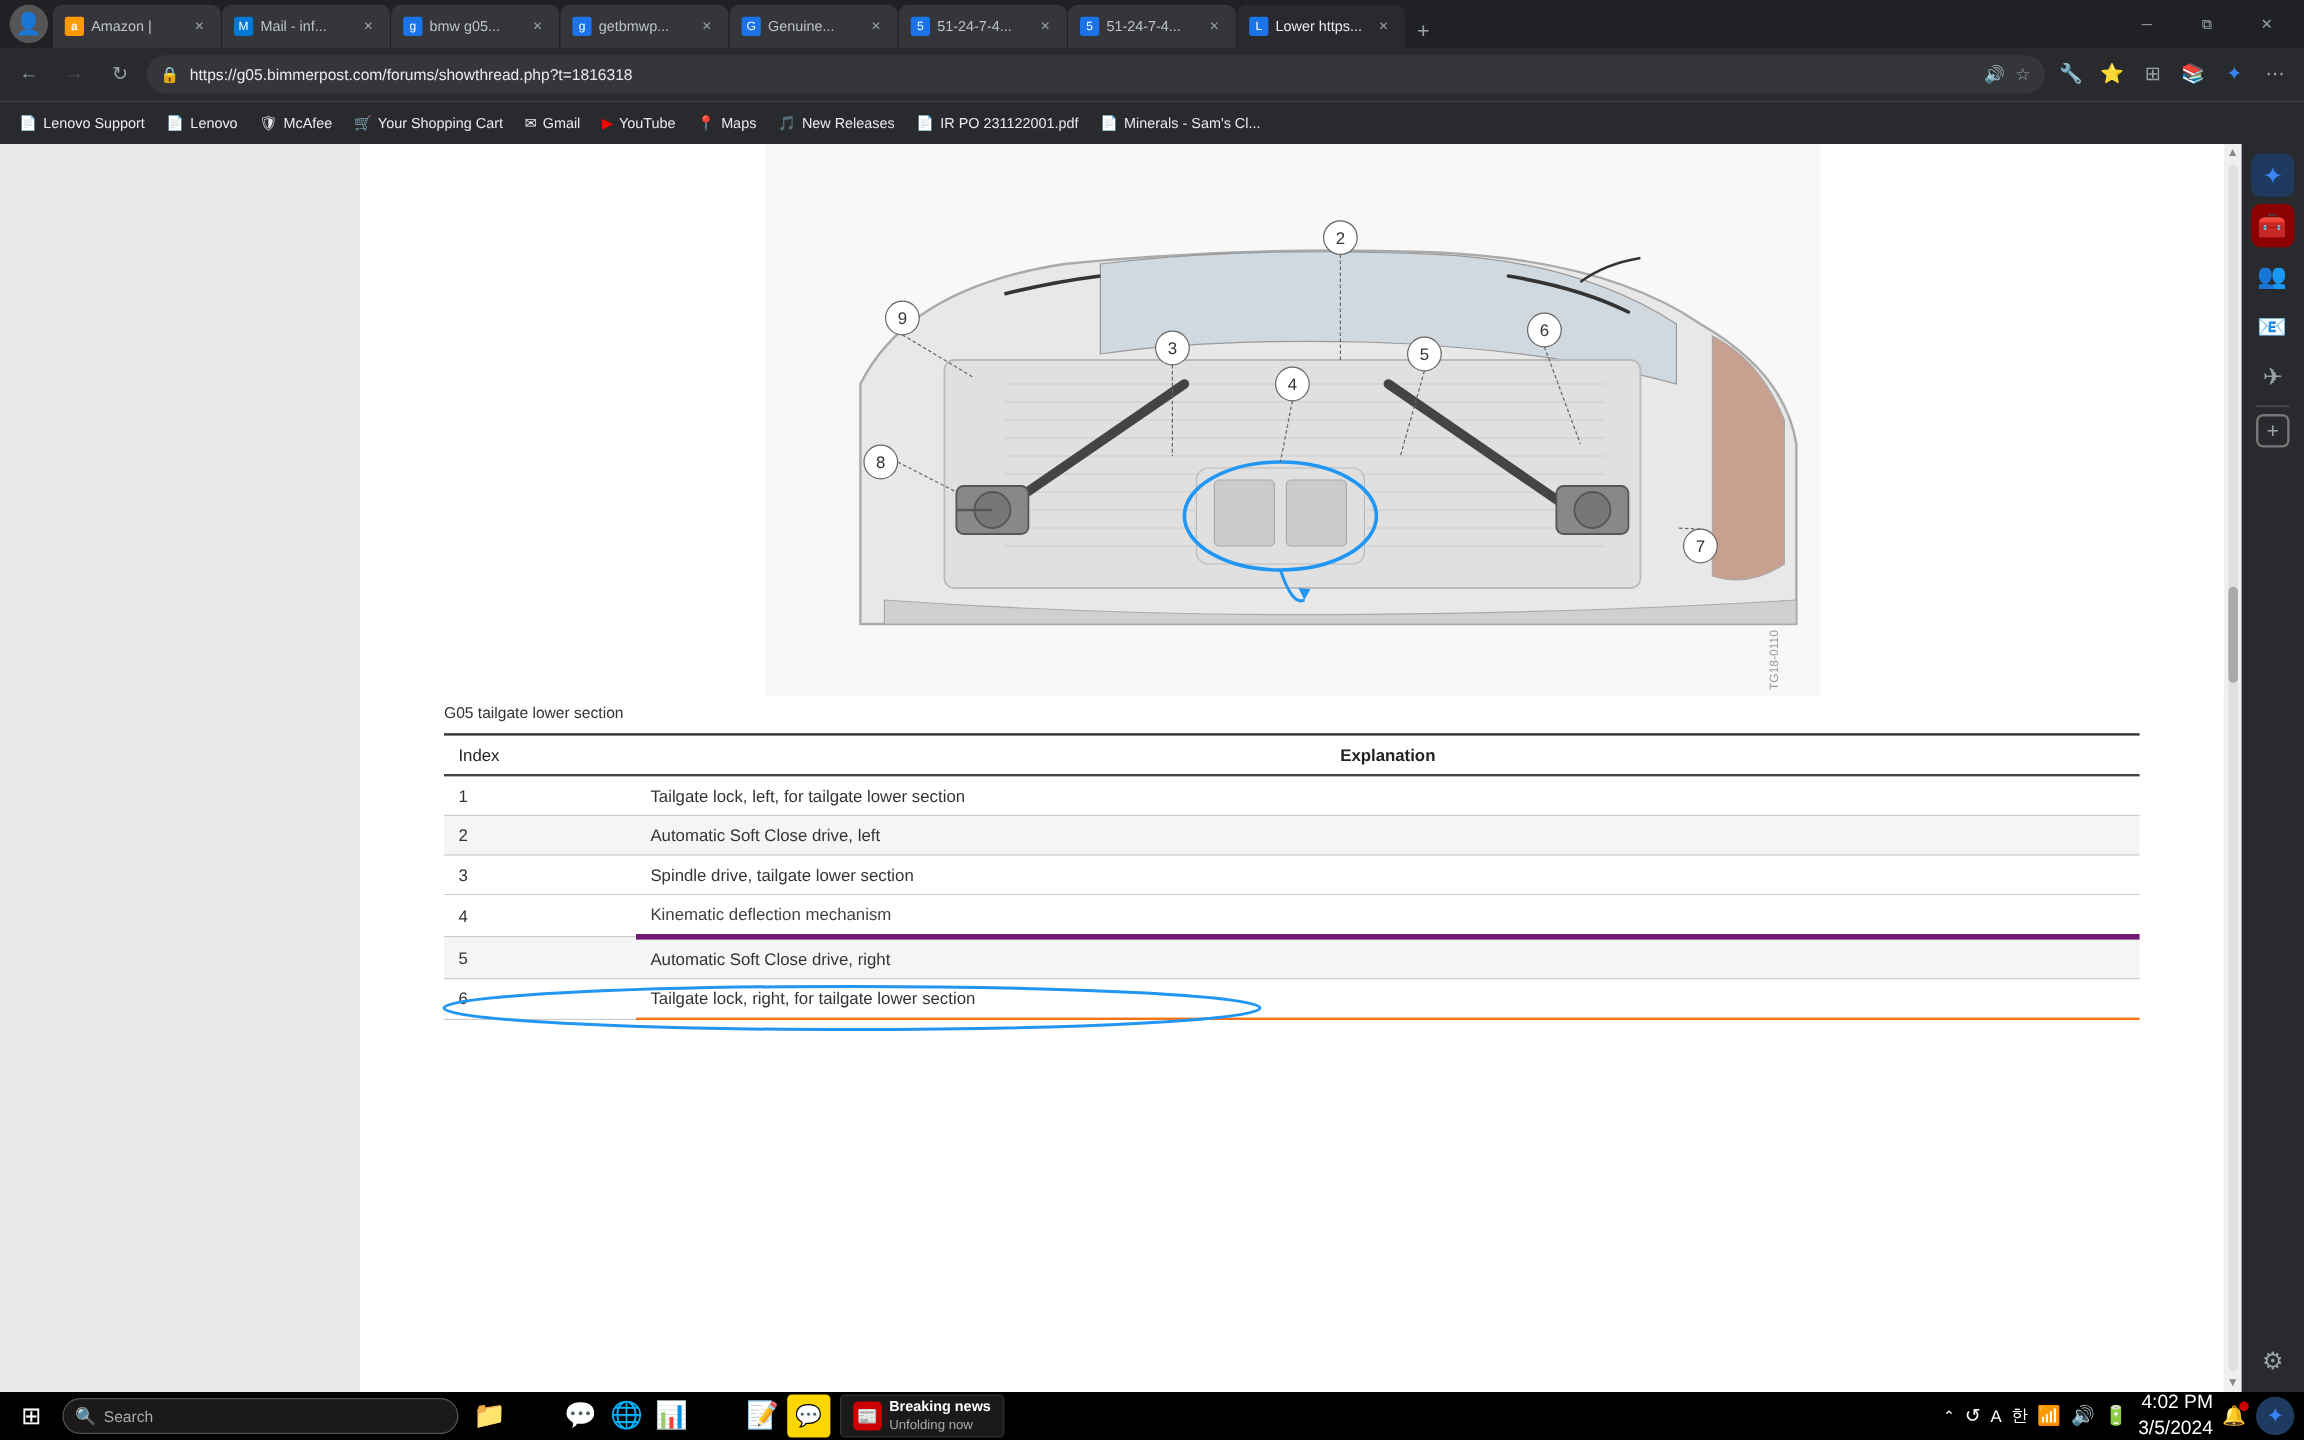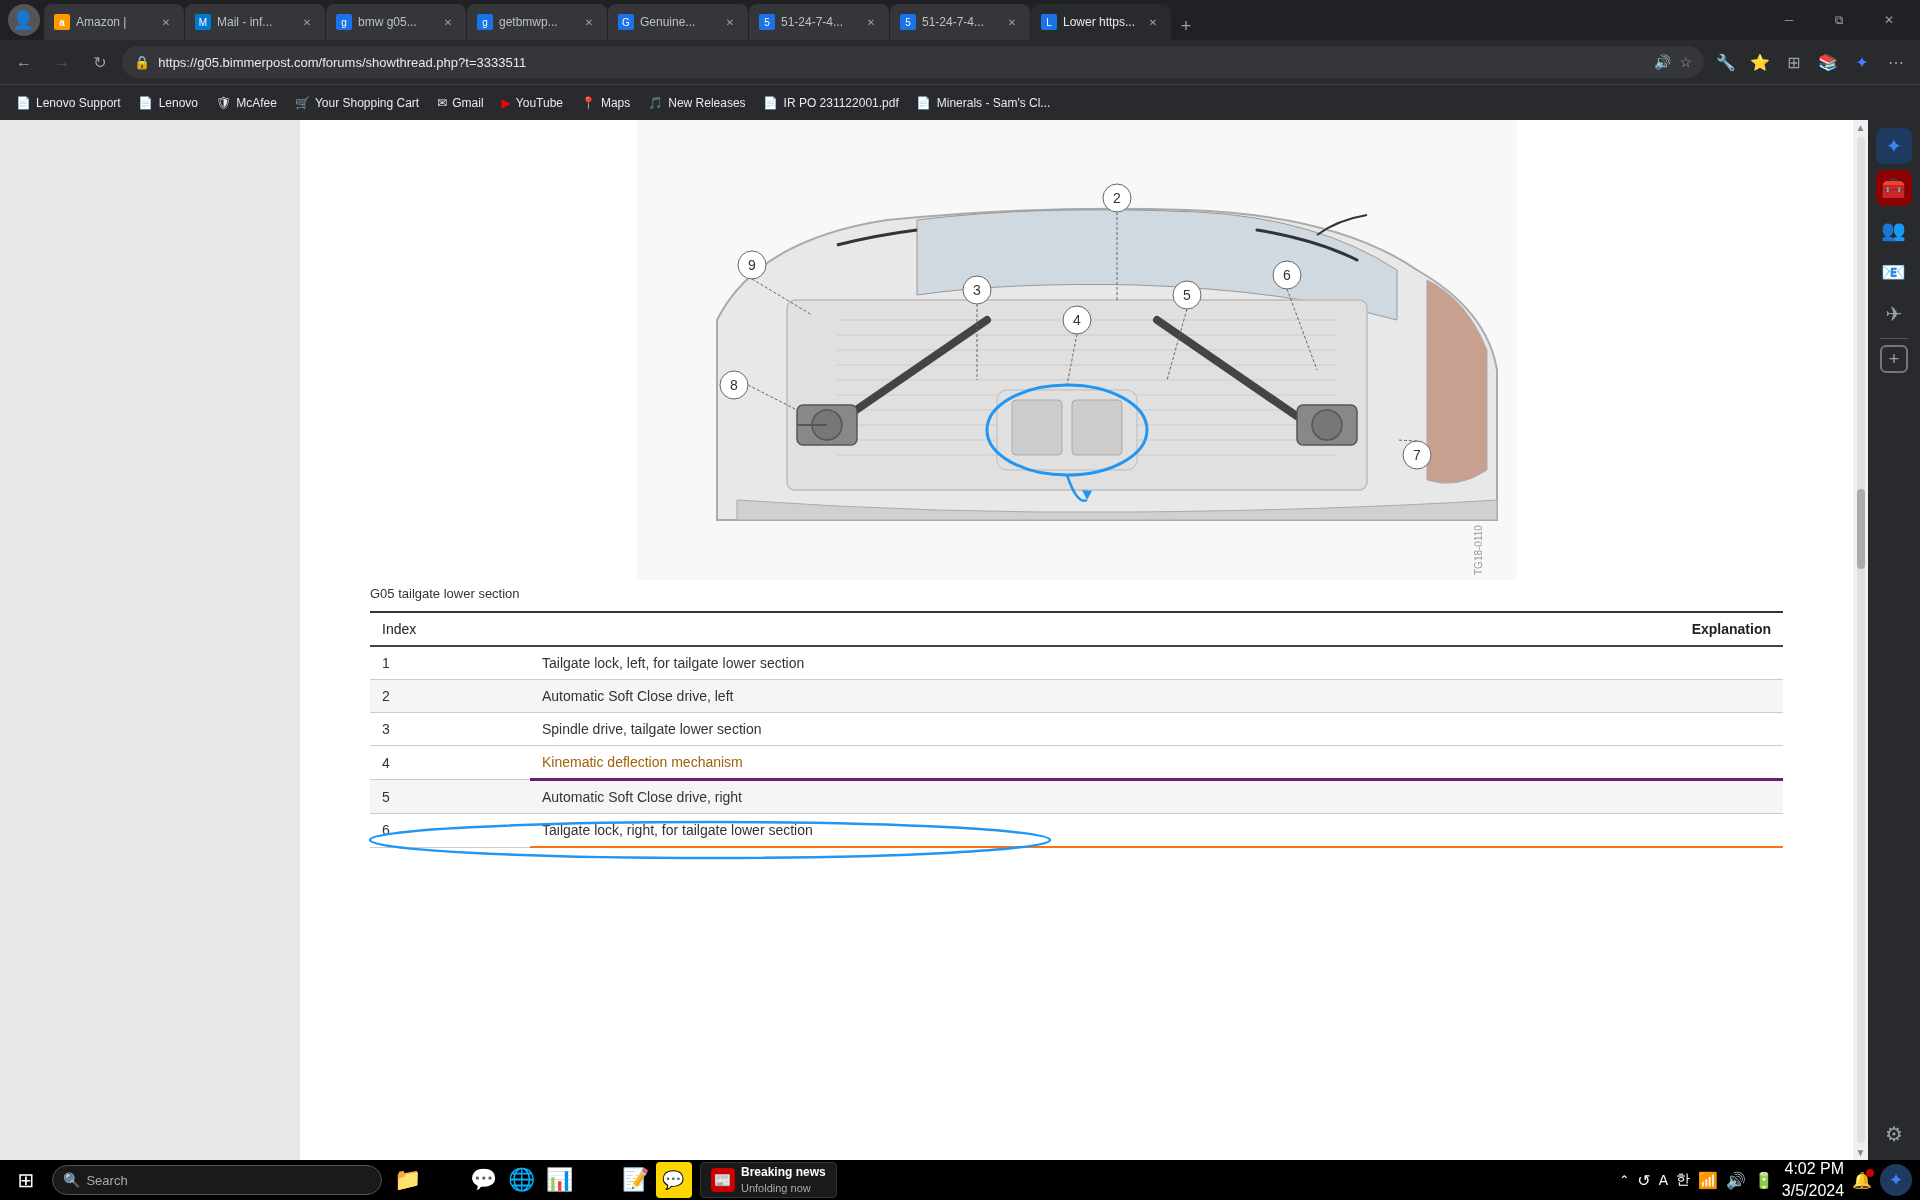--- a/index.html
+++ b/index.html
@@ -262,21 +262,21 @@
       <div class="win-btn close">✕</div>
     </div>
   </div>
 
   <div class="toolbar">
     <div class="nav-btn" style="color:#9aa0a6;">←</div>
     <div class="nav-btn" style="color:#555;">→</div>
     <div class="nav-btn">↻</div>
     <div class="address-bar">
       <span style="font-size:13px;color:#9aa0a6;">🔒</span>
-      <span class="address-text">https://g05.bimmerpost.com/forums/showthread.php?t=3333511</span>
+      <span class="address-text">https://g05.bimmerpost.com/forums/showthread.php?t=1816318</span>
       <span style="color:#9aa0a6;font-size:14px;">🔊</span>
       <span style="color:#9aa0a6;font-size:14px;">☆</span>
     </div>
     <div class="toolbar-icons">
       <div class="toolbar-icon">🔧</div>
       <div class="toolbar-icon">⭐</div>
       <div class="toolbar-icon">⊞</div>
       <div class="toolbar-icon">📚</div>
       <div class="toolbar-icon" style="color:#3b82f6;">✦</div>
       <div class="toolbar-icon">⋯</div>
@@ -424,21 +424,21 @@
         <span>G05 tailgate lower section</span>
       </div>
 
       <div style="height:2px; background:#333; margin:0 70px;"></div>
 
       <div style="margin:0 70px;">
         <table style="width:100%; border-collapse:collapse; font-size:14px; font-family:Arial, sans-serif;">
           <thead>
             <tr>
               <th style="text-align:left; padding:8px 12px; font-weight:400; color:#222; border-bottom:2px solid #444; width:160px;">Index</th>
-              <th style="text-align:right; padding:8px 12px; font-weight:700; color:#222; border-bottom:2px solid #444;">Explanation</th>
+              <th style="text-align:center; padding:8px 12px; font-weight:700; color:#222; border-bottom:2px solid #444;">Explanation</th>
             </tr>
           </thead>
           <tbody>
             <tr style="background:white;">
               <td style="padding:8px 12px; border-bottom:1px solid #ccc; color:#333;">1</td>
               <td style="padding:8px 12px; border-bottom:1px solid #ccc; color:#333;">Tailgate lock, left, for tailgate lower section</td>
             </tr>
             <tr style="background:#f5f5f5;">
               <td style="padding:8px 12px; border-bottom:1px solid #ccc; color:#333;">2</td>
               <td style="padding:8px 12px; border-bottom:1px solid #ccc; color:#333;">Automatic Soft Close drive, left</td>
@@ -446,21 +446,21 @@
             <tr style="background:white;">
               <td style="padding:8px 12px; border-bottom:1px solid #ccc; color:#333;">3</td>
               <td style="padding:8px 12px; border-bottom:1px solid #ccc; color:#333;">Spindle drive, tailgate lower section</td>
             </tr>
 
             <tr style="background:white; position:relative;">
               <td style="padding:8px 12px; border-bottom:1px solid #ccc; color:#333; position:relative;">
                 4
                 
               </td>
-              <td style="padding:8px 12px; border-bottom:3px solid #701a75; color:#a16207;">Kinematic deflection mechanism</td>
+              <td style="padding:8px 12px; border-bottom:5px solid #701a75; color:#404040;">Kinematic deflection mechanism</td>
             </tr>
             <tr style="background:#f5f5f5;">
               <td style="padding:8px 12px; border-bottom:1px solid #ccc; color:#333;">5</td>
               <td style="padding:8px 12px; border-bottom:1px solid #ccc; color:#333;">Automatic Soft Close drive, right</td>
             </tr>
             <tr style="background:white;">
               <td style="padding:8px 12px; border-bottom:1px solid #ccc; color:#333;">6</td>
               <td style="padding:8px 12px; border-bottom:2px solid #f97316; color:#333;">Tailgate lock, right, for tailgate lower section</td>
             </tr>
           </tbody>

